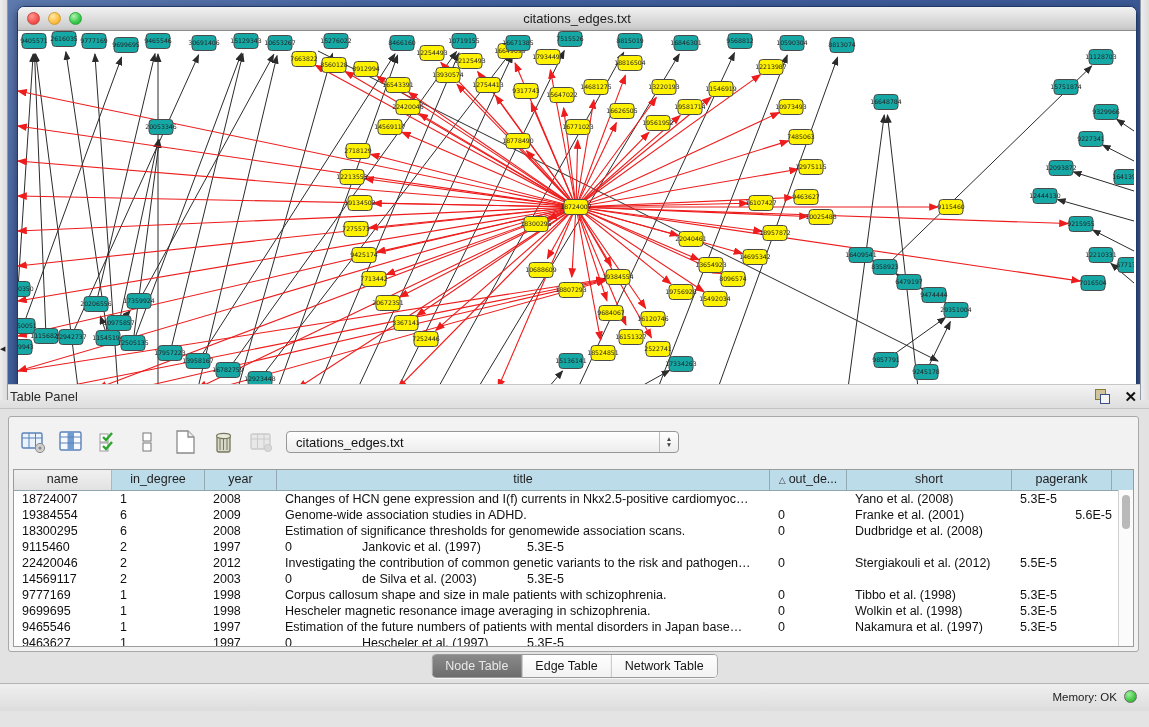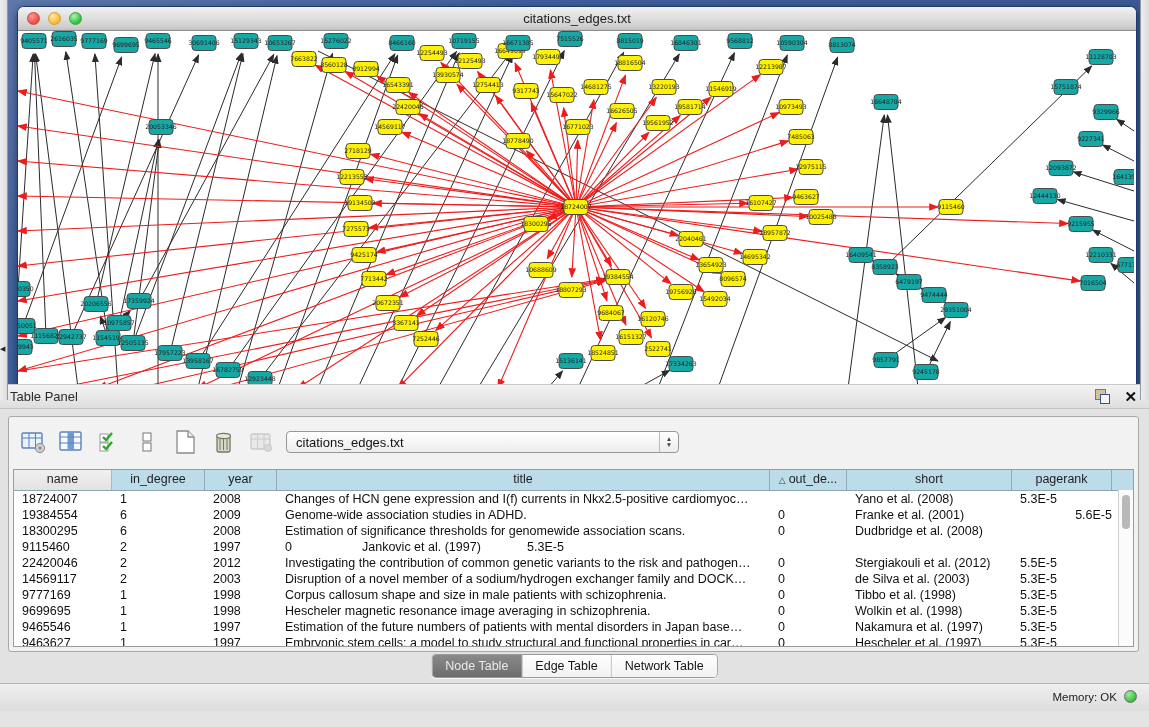--- a/index.html
+++ b/index.html
@@ -856,21 +856,20 @@
             <div class="td" style="width: 72px;">2012</div>
             <div class="td" style="width: 493px;">Investigating the contribution of common genetic variants to the risk and pathogen…</div>
             <div class="td" style="width: 77px;">0</div>
             <div class="td" style="width: 165px;">Stergiakouli et al. (2012)</div>
             <div class="td" style="width: 100px;">5.5E-5</div>
           </div>
           <div class="trow">
             <div class="td" style="width: 98px;">14569117</div>
             <div class="td" style="width: 93px;">2</div>
             <div class="td" style="width: 72px;">2003</div>
-            <div class="td" style="width: 493px;">Disruption of a novel member of a sodium/hydrogen exchanger family and DOCK…</div>
             <div class="td" style="width: 77px;">0</div>
             <div class="td" style="width: 165px;">de Silva et al. (2003)</div>
             <div class="td" style="width: 100px;">5.3E-5</div>
           </div>
           <div class="trow">
             <div class="td" style="width: 98px;">9777169</div>
             <div class="td" style="width: 93px;">1</div>
             <div class="td" style="width: 72px;">1998</div>
             <div class="td" style="width: 493px;">Corpus callosum shape and size in male patients with schizophrenia.</div>
             <div class="td" style="width: 77px;">0</div>
@@ -892,21 +891,20 @@
             <div class="td" style="width: 72px;">1997</div>
             <div class="td" style="width: 493px;">Estimation of the future numbers of patients with mental disorders in Japan base…</div>
             <div class="td" style="width: 77px;">0</div>
             <div class="td" style="width: 165px;">Nakamura et al. (1997)</div>
             <div class="td" style="width: 100px;">5.3E-5</div>
           </div>
           <div class="trow">
             <div class="td" style="width: 98px;">9463627</div>
             <div class="td" style="width: 93px;">1</div>
             <div class="td" style="width: 72px;">1997</div>
-            <div class="td" style="width: 493px;">Embryonic stem cells: a model to study structural and functional properties in car…</div>
             <div class="td" style="width: 77px;">0</div>
             <div class="td" style="width: 165px;">Hescheler et al. (1997)</div>
             <div class="td" style="width: 100px;">5.3E-5</div>
           </div>
         </div>
       <div class="vscroll">
         <div class="vthumb"></div>
       </div>
     </div>
   </div>

